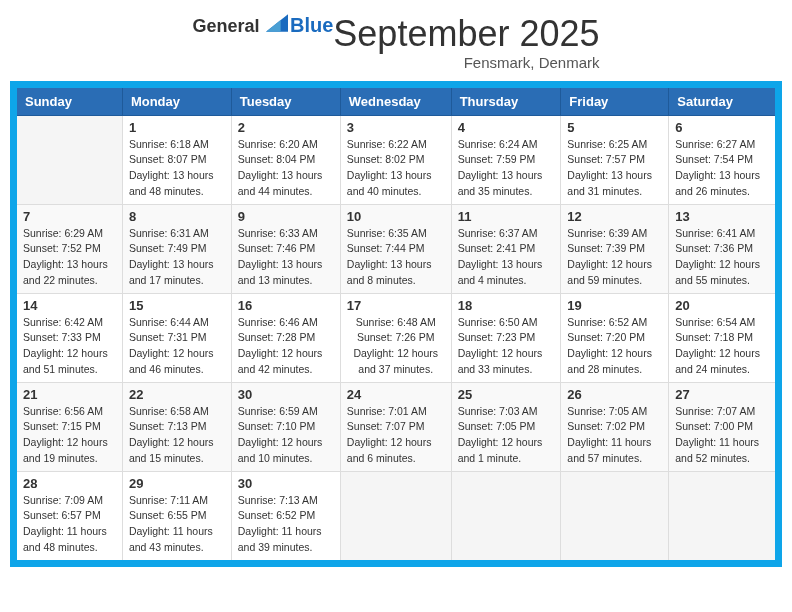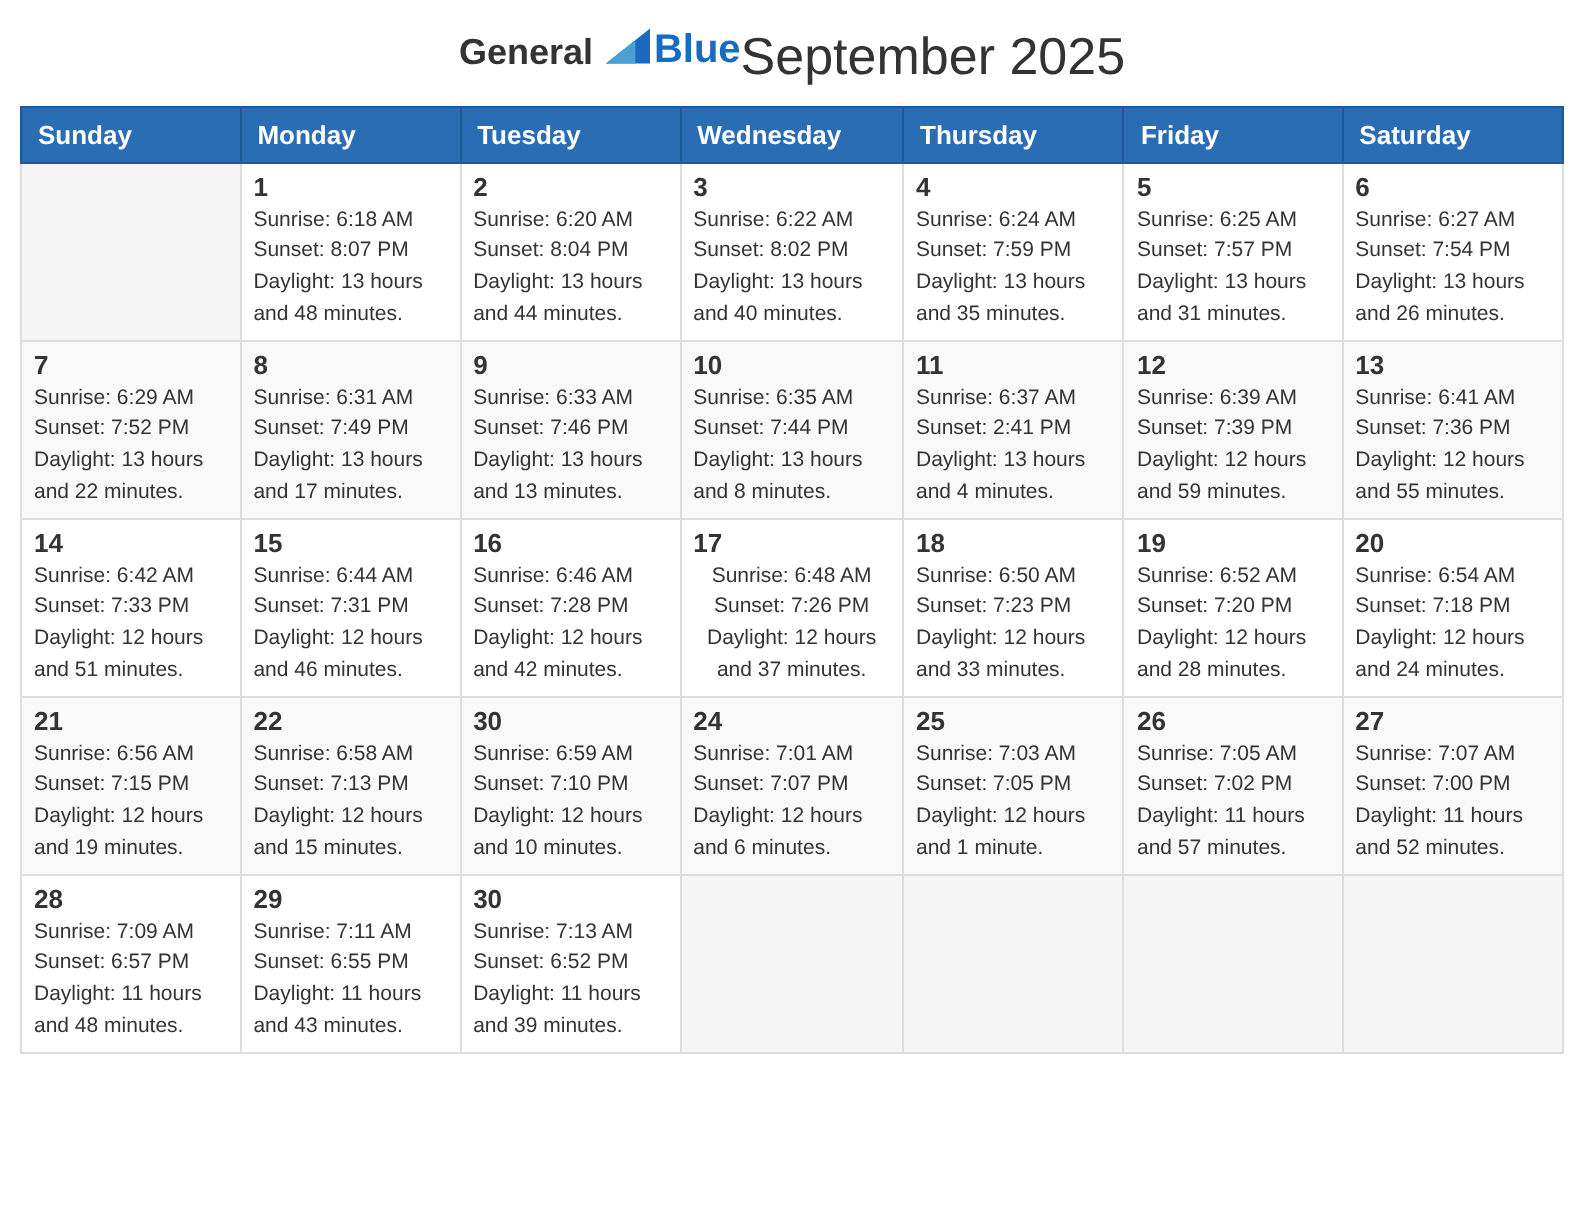--- a/index.html
+++ b/index.html
@@ -34,33 +34,33 @@
     }
     .logo-icon {
       width: 22px;
       height: 18px;
       margin-left: 2px;
     }
     .title-section {
       text-align: right;
     }
     .month-title {
-      font-size: 26px;
+      font-size: 36px;
       font-weight: normal;
       color: #333;
       line-height: 1.1;
     }
     .location {
       font-size: 15px;
       color: #555;
     }
     .calendar {
       width: 100%;
       border-collapse: collapse;
-      border: 1px solid #0ea5e9;
+      border: 7px solid #0ea5e9;
     }
     .calendar th {
       background-color: #2a6db5;
       color: white;
       font-size: 13px;
       font-weight: bold;
       padding: 6px 8px;
       text-align: left;
       border: 1px solid #1e5a9a;
     }
@@ -105,20 +105,21 @@
         <polygon points="0,24 30,0 30,24" fill="#1a6bbf"></polygon>
         <polygon points="0,24 20,8 20,24" fill="#4a9fd4"></polygon>
       </svg>
     </div>
     <div>
       <span class="logo-text-blue">Blue</span>
     </div>
   </div>
   <div class="title-section">
     <div class="month-title">September 2025</div>
+    <div class="location">Fensmark, Denmark</div>
   </div>
 </div>
 
 <table class="calendar">
   <thead>
     <tr>
     <th>Sunday</th>
         <th>Monday</th>
         <th>Tuesday</th>
         <th>Wednesday</th>

